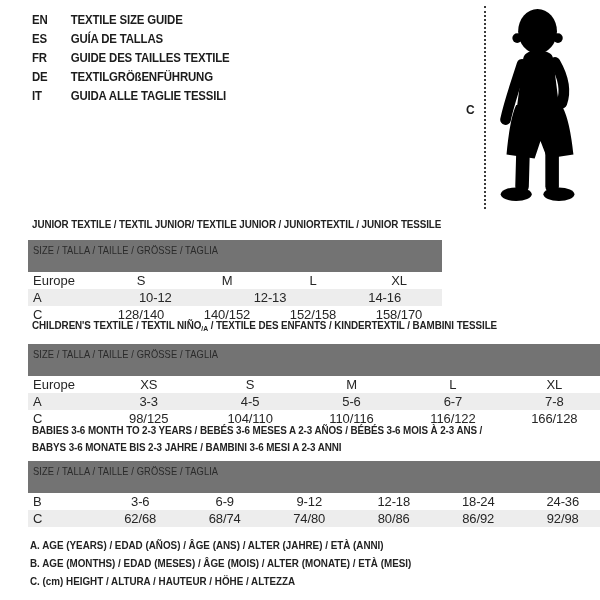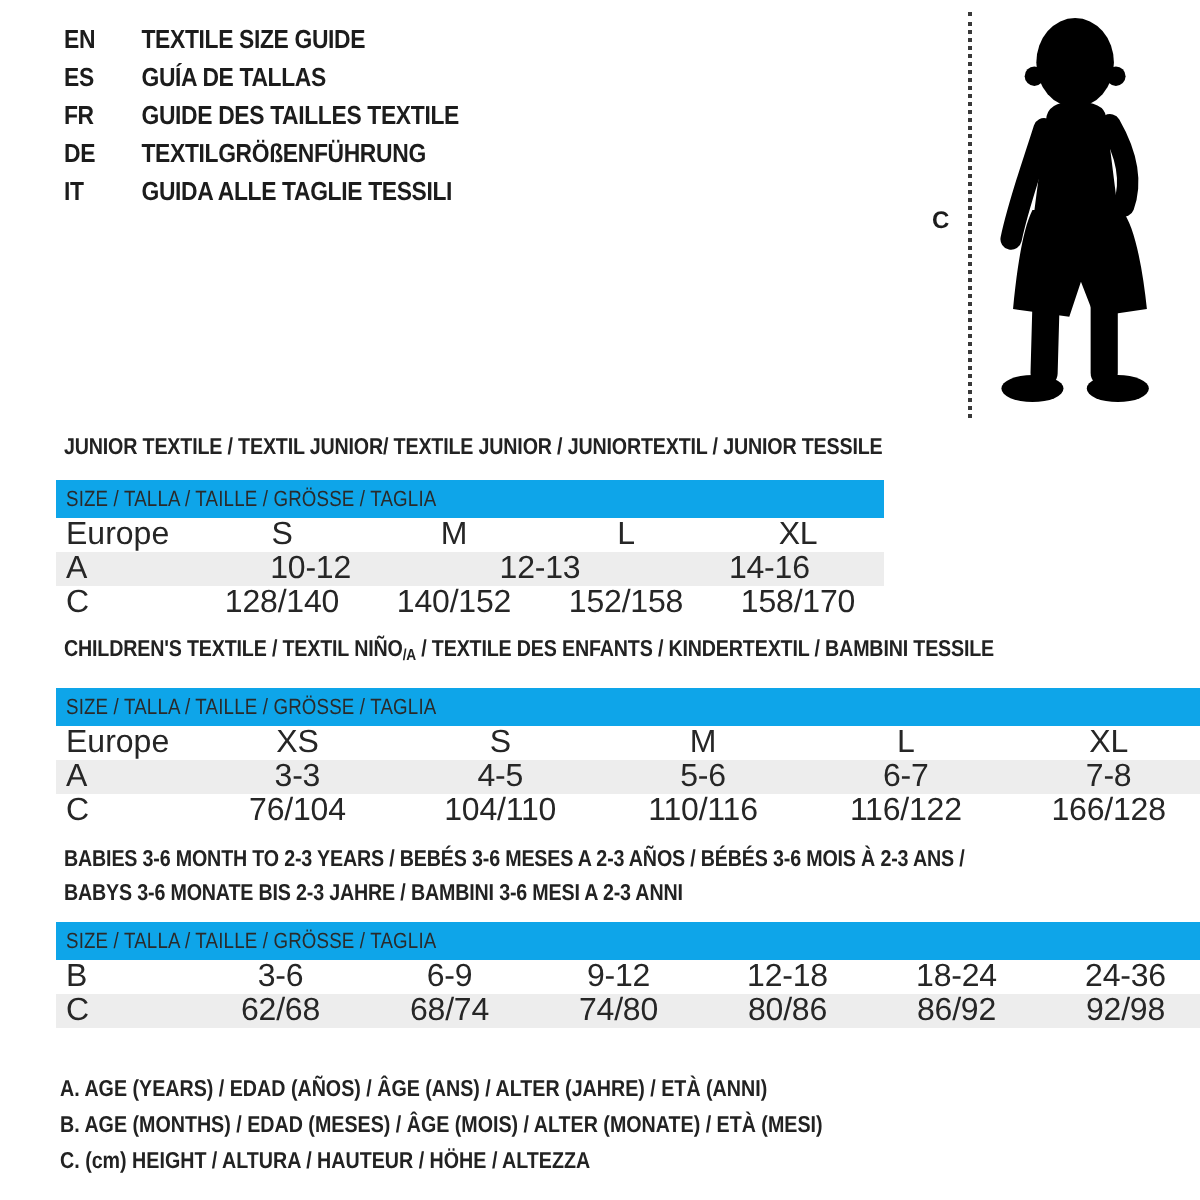--- a/index.html
+++ b/index.html
@@ -18,24 +18,24 @@
   .c-label { position:absolute; left:456px; top:103px; font-size:12px; font-weight:bold; }
   .baby-svg { position:absolute; left:481px; top:4px; }
 
   
   .tbl-title { position:absolute; font-size:11.5px; font-weight:bold; letter-spacing:-0.1px;
                white-space:nowrap; transform:scaleX(0.855); transform-origin:top left; color:#222; }
   .tbl-title sub { font-size:8px; vertical-align:-2px; }
 
   
   .tbl { position:absolute; }
-  .size-bar { background:#0ea5e9; height:19px; line-height:17px; padding-left:5px; overflow:hidden; }
+  .size-bar { background:#737373; height:32px; line-height:17px; padding-left:5px; overflow:hidden; }
   .size-bar span { display:inline-block; font-size:11px; color:#2a2a2a; white-space:nowrap;
                    transform:scaleX(0.85); transform-origin:center left; letter-spacing:0.1px; }
-  .trow { display:flex; height:17px; line-height:17px; font-size:16px; color:#262626; }
+  .trow { display:flex; height:17px; line-height:17px; font-size:13px; color:#262626; }
   .trow.shaded { background:#ededed; }
   .trow .rlabel { width:70px; padding-left:5px; text-align:left; }
   .trow .cell { flex:1; text-align:center; letter-spacing:-0.1px; }
 
   
   .legend { position:absolute; left:20px; top:536px; transform:scaleX(0.855); transform-origin:top left; }
   .legend-line { font-size:11.5px; font-weight:bold; height:18px; line-height:18px; white-space:nowrap; color:#222; }
 </style>
 </head>
 <body>
@@ -126,21 +126,21 @@
     <div class="trow shaded">
       <span class="rlabel">A</span>
       <span class="cell">3-3</span>
       <span class="cell">4-5</span>
       <span class="cell">5-6</span>
       <span class="cell">6-7</span>
       <span class="cell">7-8</span>
     </div>
     <div class="trow">
       <span class="rlabel">C</span>
-      <span class="cell">76/104</span>
+      <span class="cell">98/125</span>
       <span class="cell">104/110</span>
       <span class="cell">110/116</span>
       <span class="cell">116/122</span>
       <span class="cell">166/128</span>
     </div>
   </div>
 
   <div class="tbl-title" style="left:22px; top:424px;">BABIES 3-6 MONTH TO 2-3 YEARS / BEBÉS 3-6 MESES A 2-3 AÑOS / BÉBÉS 3-6 MOIS À 2-3 ANS /</div>
   <div class="tbl-title" style="left:22px; top:441px;">BABYS 3-6 MONATE BIS 2-3 JAHRE / BAMBINI 3-6 MESI A 2-3 ANNI</div>
   <div class="tbl" style="left:18px; top:461px; width:577px;">

